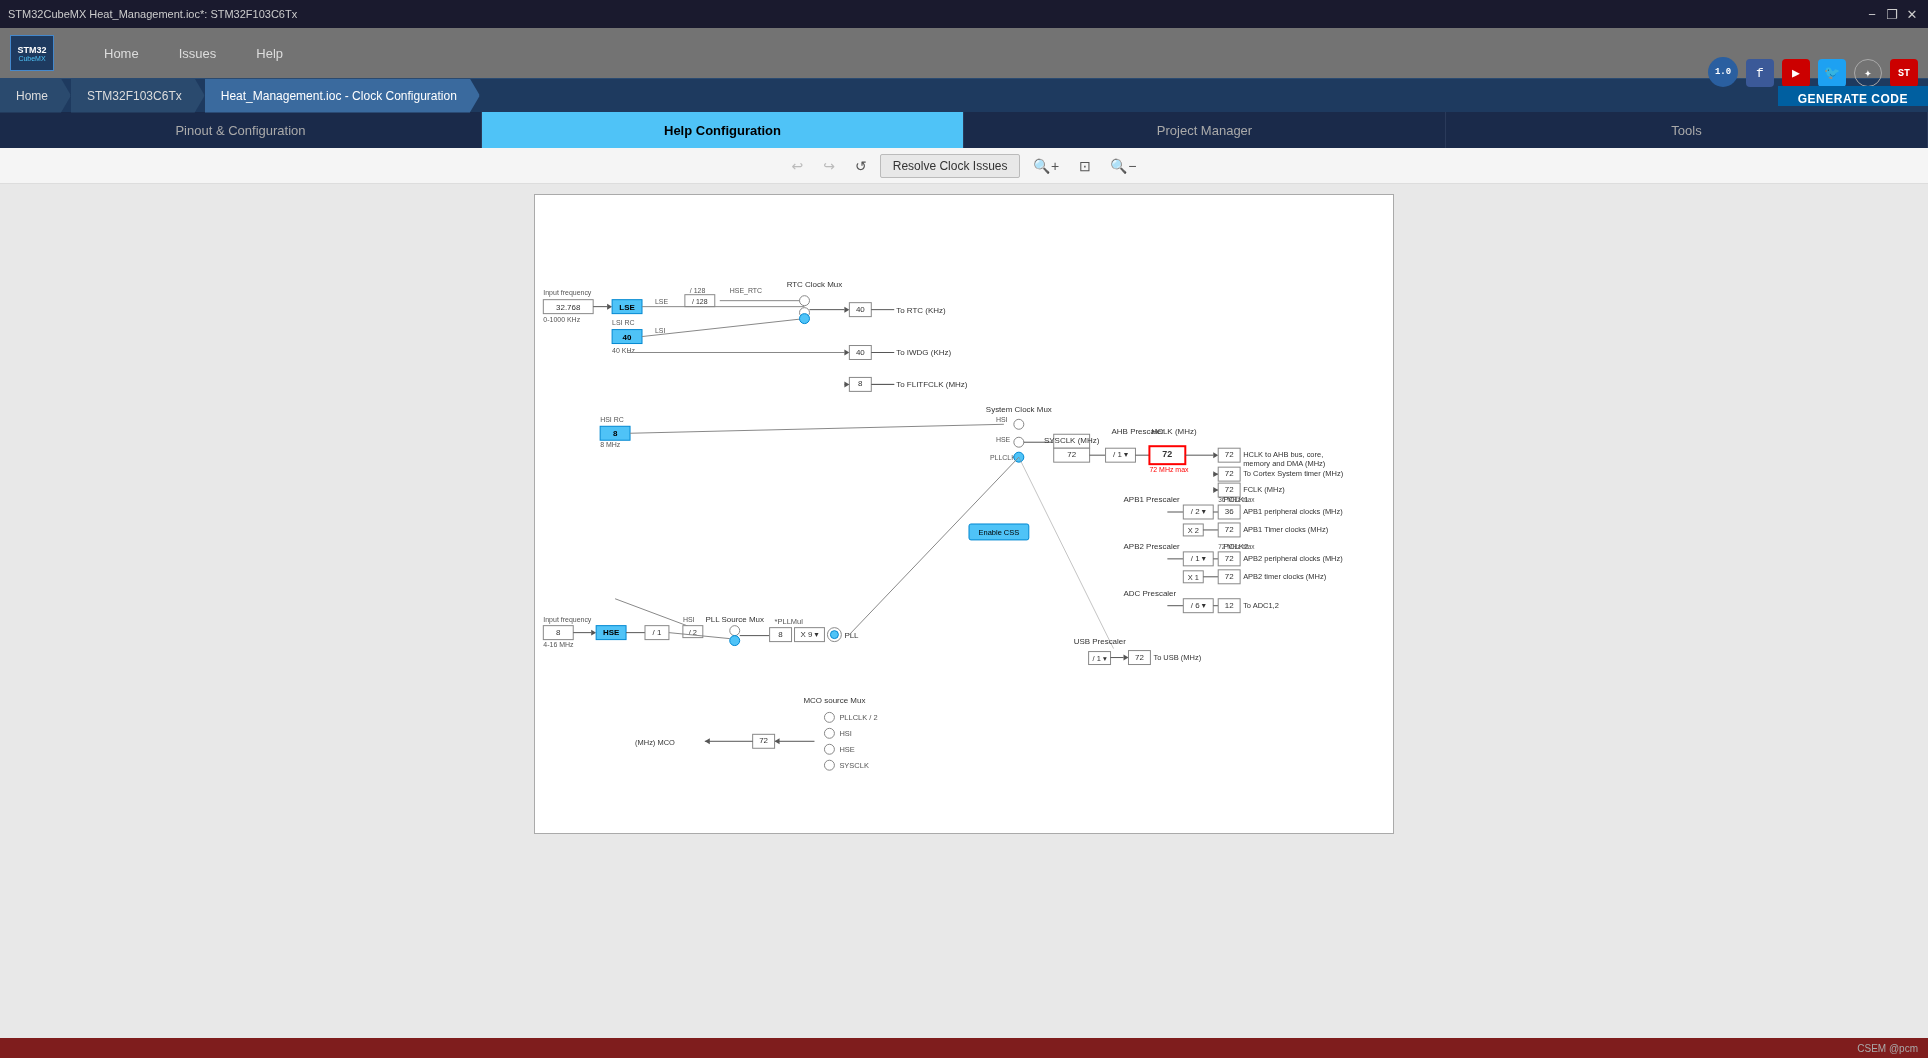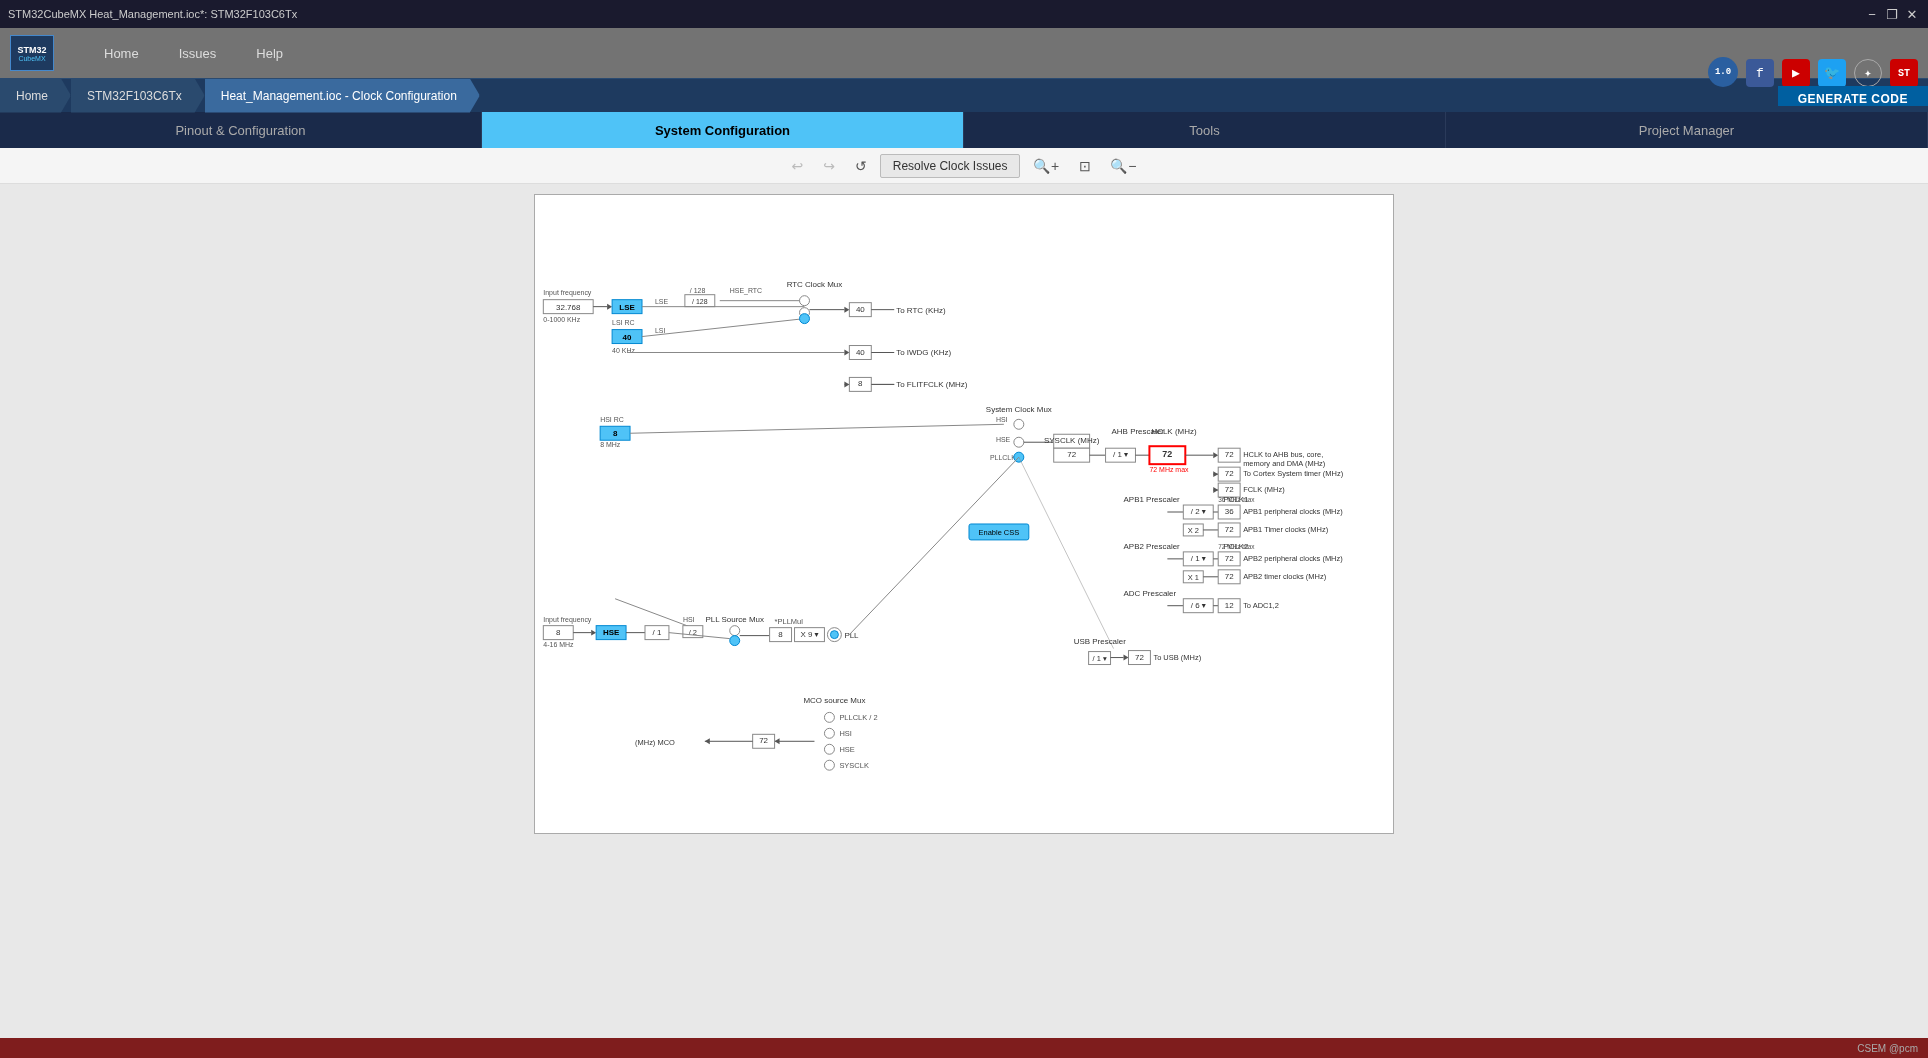--- a/index.html
+++ b/index.html
@@ -240,27 +240,27 @@
   </div>
   <div class="breadcrumb-spacer"></div>
   <button class="generate-btn">GENERATE CODE</button>
 </div>
 
 <div class="tab-bar">
   <div class="tab">
     <span>Pinout &amp; Configuration</span>
   </div>
   <div class="tab active">
-    <span>System Configuration</span>
+    <span>Help Configuration</span>
+  </div>
+  <div class="tab">
+    <span>Project Manager</span>
   </div>
   <div class="tab">
     <span>Tools</span>
-  </div>
-  <div class="tab">
-    <span>Project Manager</span>
   </div>
 </div>
 
 <div class="toolbar">
   <button class="toolbar-btn disabled">↩</button>
   <button class="toolbar-btn disabled">↪</button>
   <button class="toolbar-btn">↺</button>
   <button class="resolve-btn">Resolve Clock Issues</button>
   <button class="toolbar-btn">🔍+</button>
   <button class="toolbar-btn">⊡</button>

